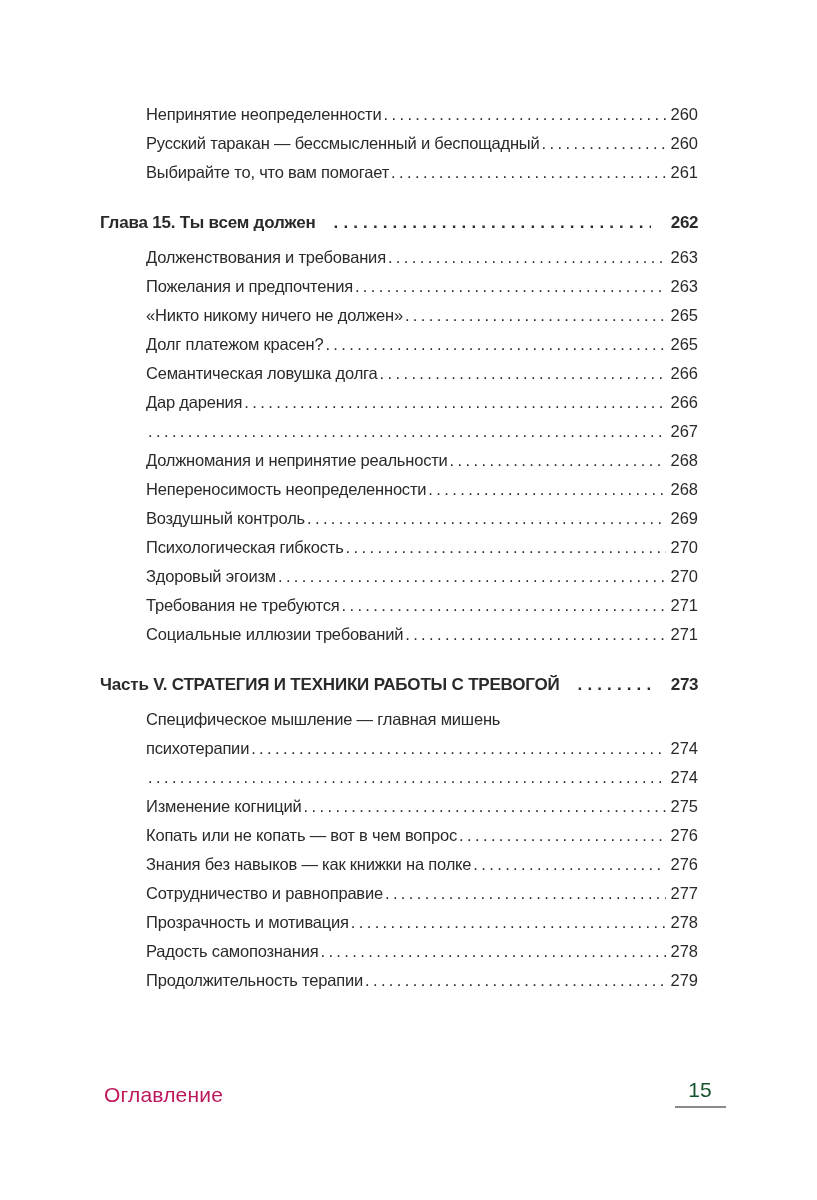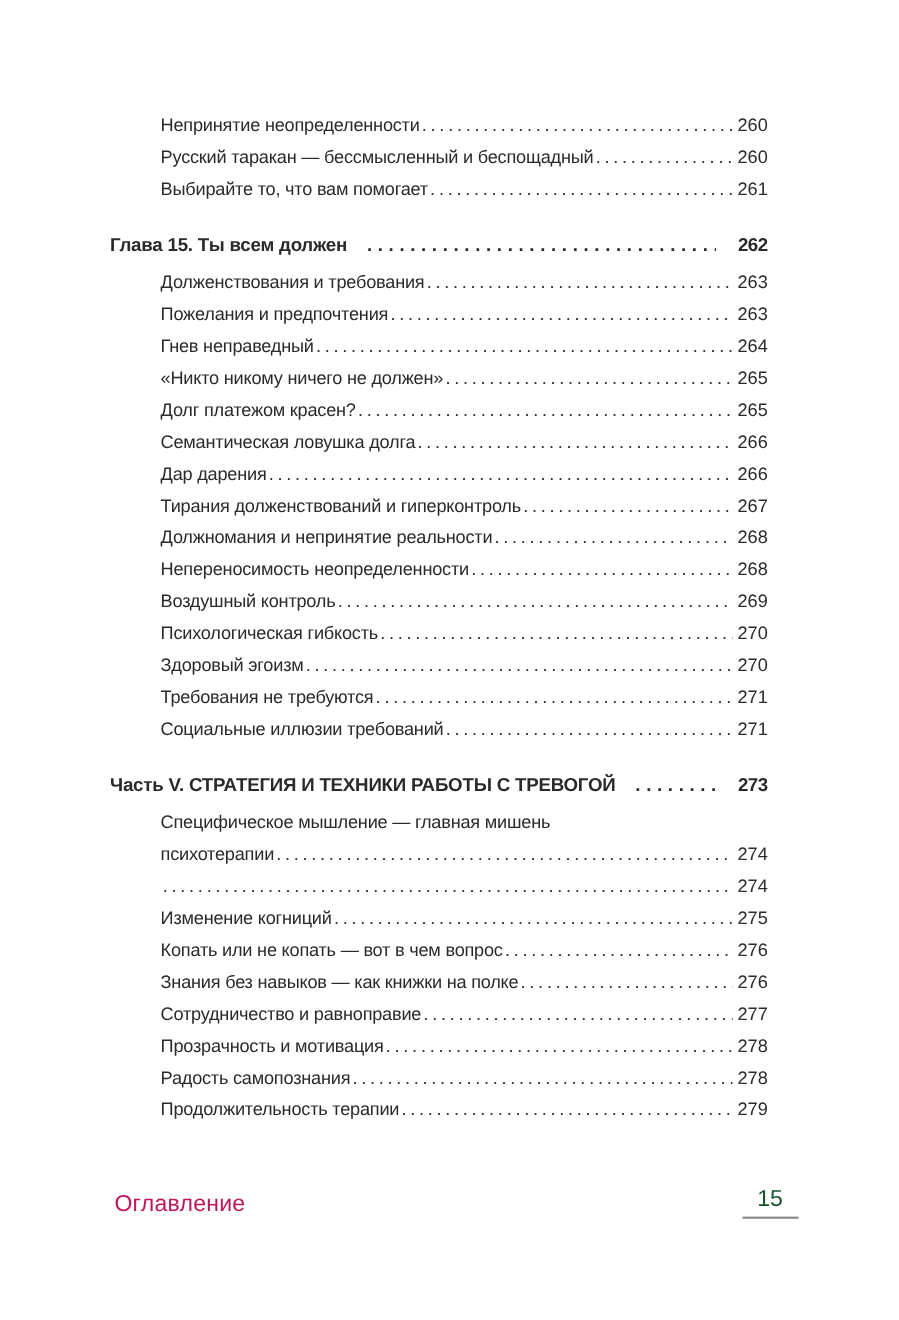--- a/index.html
+++ b/index.html
@@ -55,46 +55,40 @@
           <span class="t">Долженствования и требования</span>
           <span class="dots"></span>
           <span class="p">263</span>
         </div>
       <div class="entry sub">
           <span class="t">Пожелания и предпочтения</span>
           <span class="dots"></span>
           <span class="p">263</span>
         </div>
       <div class="entry sub">
-          <span class="t">Гнев неправедный</span>
-          <span class="dots"></span>
-          <span class="p">264</span>
-        </div>
-      <div class="entry sub">
           <span class="t">«Никто никому ничего не должен»</span>
           <span class="dots"></span>
           <span class="p">265</span>
         </div>
       <div class="entry sub">
           <span class="t">Долг платежом красен?</span>
           <span class="dots"></span>
           <span class="p">265</span>
         </div>
       <div class="entry sub">
           <span class="t">Семантическая ловушка долга</span>
           <span class="dots"></span>
           <span class="p">266</span>
         </div>
       <div class="entry sub">
           <span class="t">Дар дарения</span>
           <span class="dots"></span>
           <span class="p">266</span>
         </div>
       <div class="entry sub">
-          <span class="t">Тирания долженствований и гиперконтроль</span>
           <span class="dots"></span>
           <span class="p">267</span>
         </div>
       <div class="entry sub">
           <span class="t">Должномания и непринятие реальности</span>
           <span class="dots"></span>
           <span class="p">268</span>
         </div>
       <div class="entry sub">
           <span class="t">Непереносимость неопределенности</span>

